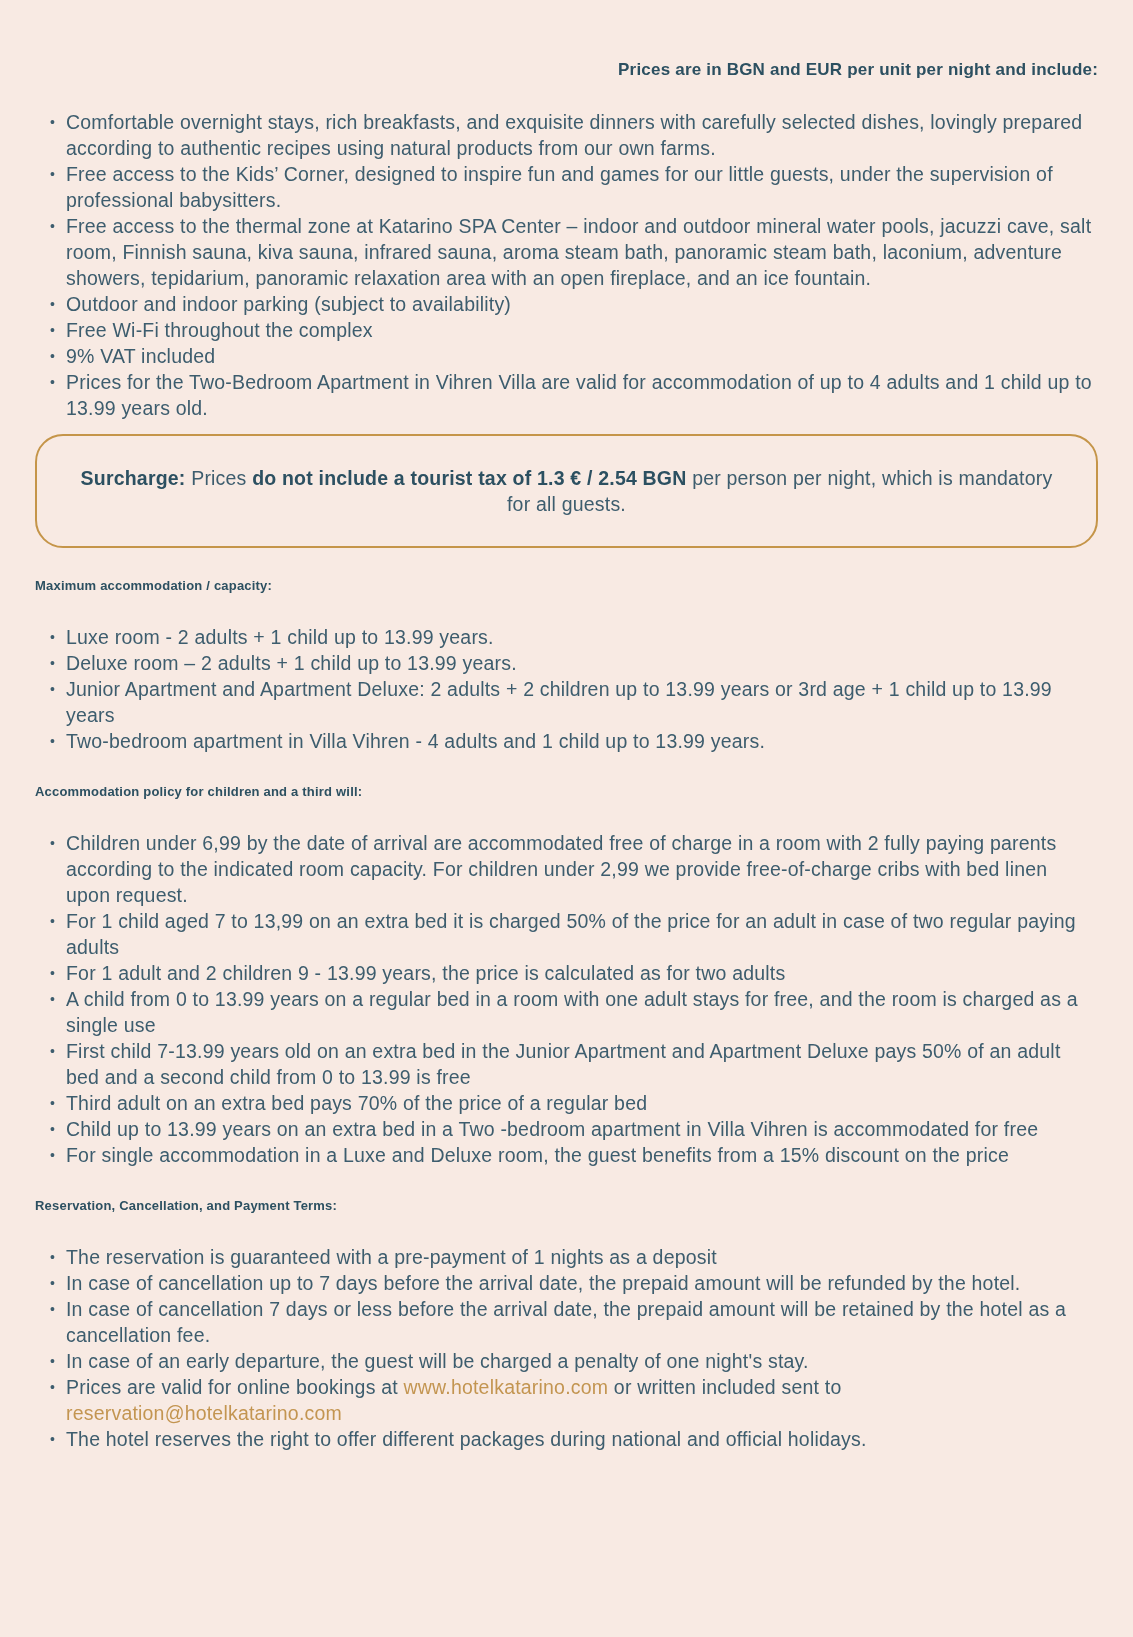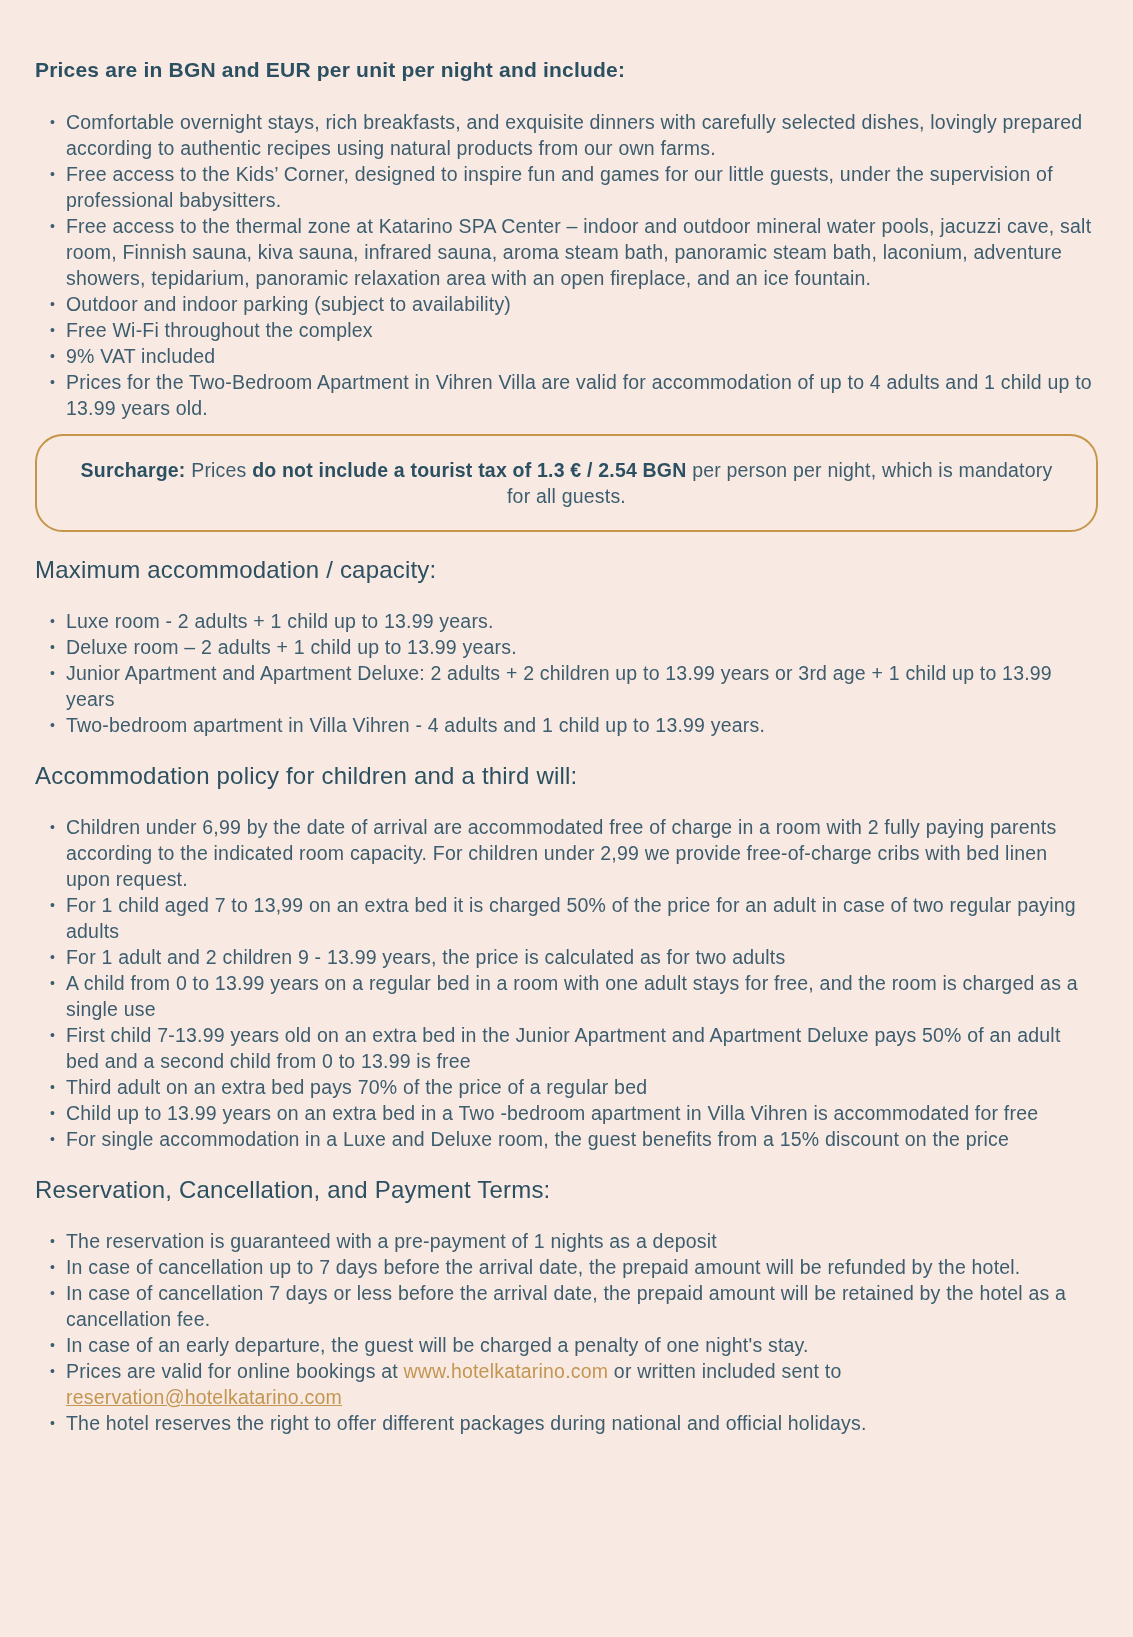--- a/index.html
+++ b/index.html
@@ -15,31 +15,31 @@
     height: 100%;
     padding: 57px 35px 0 35px;
     font-family: "Liberation Sans", sans-serif;
     font-size: 19.5px;
     line-height: 26px;
     font-weight: 400;
     color: var(--text, #3d5d6e);
     letter-spacing: 0.2px;
   }
   h1.doc-title {
-    font-size: 21px;
+    font-size: 17px;
     line-height: 26px;
     font-weight: 700;
     color: var(--heading, #2c5061);
-    text-align: left;
+    text-align: right;
     margin: 0 0 26px 0;
   }
   h2.section-heading {
-    font-size: 24px;
+    font-size: 13px;
     line-height: 26px;
-    font-weight: 400;
+    font-weight: 700;
     color: var(--heading, #2c5061);
     margin: 25px 0 25px 0;
   }
   ul.bullet-list { list-style: none; margin: 4px; padding: 0; }
   ul.bullet-list li {
     position: relative;
     padding-left: 27px;
   }
   ul.bullet-list li::before {
     content: "\2022";
@@ -49,24 +49,24 @@
     font-size: 14px;
     color: var(--text, #3d5d6e);
   }
   .callout {
     border: 2px solid var(--callout_border, #c59549);
     border-radius: 28px;
     text-align: center;
     padding: 13px 26px;
     margin: 13px 0 18px 0;
   }
-  .callout p { margin: 8px; }
+  .callout p { margin: 16px; }
   .b { font-weight: 700; color: var(--heading, #2c5061); }
   a.link { color: var(--accent_gold, #c39551); text-decoration: none; cursor: pointer; }
-  a.link.u { text-decoration: underline; }
+  a.link.u { }
 </style>
 </head>
 <body>
 
 <div class="page">
 
   <h1 class="doc-title">Prices are in BGN and EUR per unit per night and include:</h1>
 
   <ul class="bullet-list">
       <li><span>Comfortable overnight stays, rich breakfasts, and exquisite dinners with carefully selected dishes, lovingly prepared according to authentic recipes using natural products from our own farms.</span></li>

